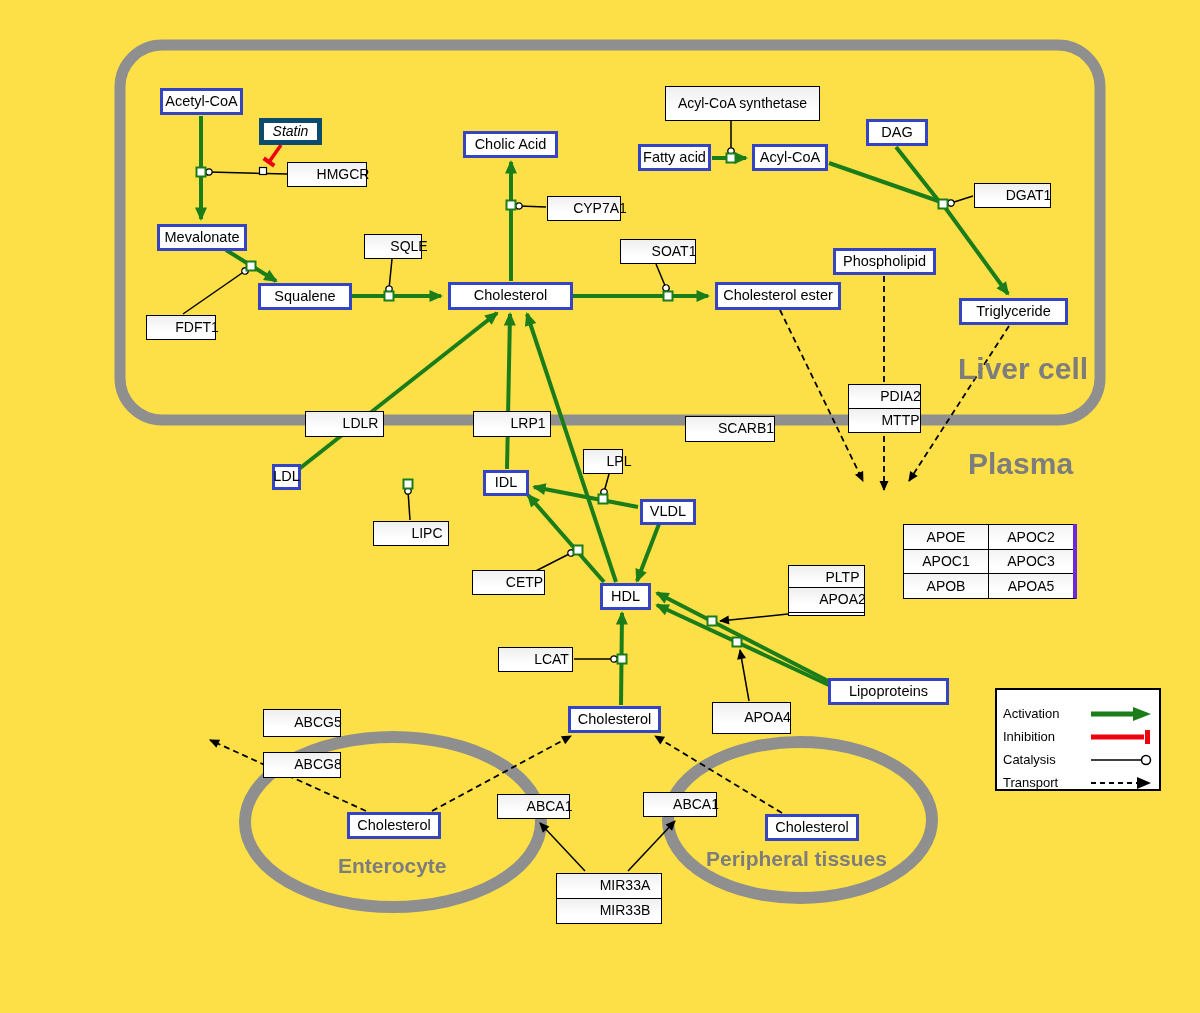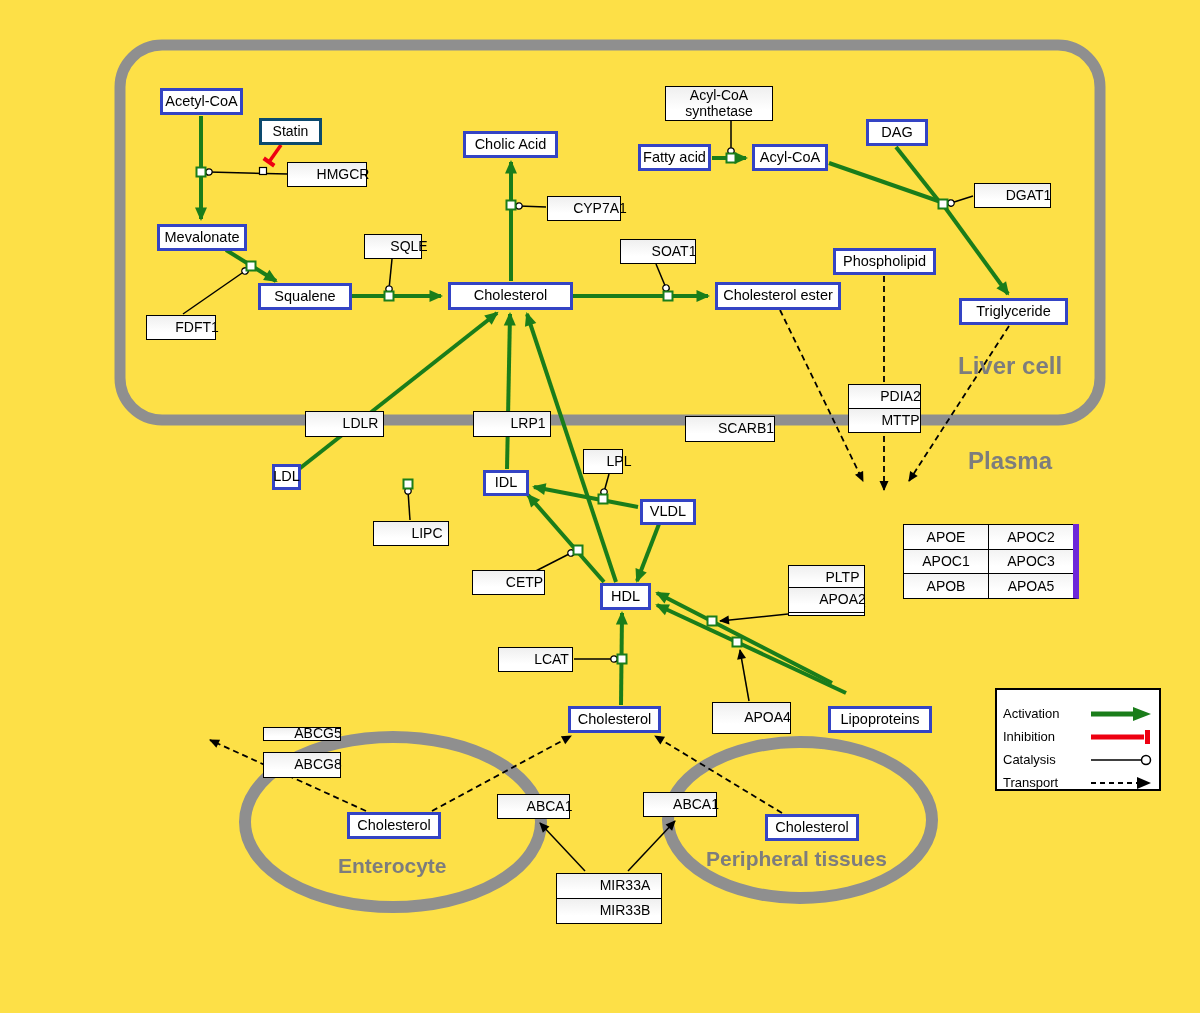--- a/index.html
+++ b/index.html
@@ -3,26 +3,26 @@
 <meta charset="utf-8">
 <style>
   html,body{margin:0;padding:0;background:#fff;font-family:"Liberation Sans",sans-serif;}
   #canvas{position:relative;width:1200px;height:1013px;background:#fde047;overflow:hidden;}
   #edges{position:absolute;left:0;top:0;z-index:1;}
   .box{position:absolute;z-index:2;display:flex;align-items:center;justify-content:center;
        text-align:center;background:#fff;border:1px solid #000;box-sizing:border-box;
        font-size:14px;line-height:1.08;color:#000;}
   .enzyme{background:linear-gradient(180deg,#efefef 0%,#ffffff 70%);padding-left:32px;}
   .metab{border:3px solid #3444c4;font-size:14.5px;}
-  .statin{border:3px solid #0c4a6e;}
+  .statin{border:5px solid #0c4a6e;font-style:italic;}
   .comp-label{position:absolute;z-index:2;font-weight:bold;color:#7d7d7d;}
-  .big-label{font-size:24px;}
+  .big-label{font-size:30px;}
   .mid-label{font-size:21px;}
   .apo-table{position:absolute;z-index:2;display:grid;grid-template-columns:85px 85px;
-       grid-auto-rows:24.5px;border-right:6px solid #6d28d9;border-bottom:1px solid #000;background:#fff;}
+       grid-auto-rows:24.5px;border-right:4px solid #6d28d9;border-bottom:1px solid #000;background:#fff;}
   .apo-cell{border-left:1px solid #000;border-top:1px solid #000;display:flex;align-items:center;
        justify-content:center;font-size:14px;background:linear-gradient(180deg,#f3f3f3 0%,#ffffff 70%);}
   .legend{position:absolute;z-index:3;left:995px;top:688px;width:166px;height:103px;
        border:2px solid #000;background:#fff;box-sizing:border-box;padding:12px 6px;}
   .legend-row{display:flex;align-items:center;justify-content:space-between;height:23px;}
   .legend-row span{font-size:13px;color:#000;}
 </style>
 </head>
 <body>
 
@@ -128,21 +128,21 @@
   <div class="box enzyme" style="left:287px;top:162px;width:80px;height:25px">HMGCR</div>
   <div class="box metab" style="left:157px;top:224px;width:90px;height:27px">Mevalonate</div>
   <div class="box enzyme" style="left:146px;top:315px;width:70px;height:25px">FDFT1</div>
   <div class="box metab" style="left:258px;top:283px;width:94px;height:27px">Squalene</div>
   <div class="box enzyme" style="left:364px;top:234px;width:58px;height:25px">SQLE</div>
   <div class="box metab" style="left:448px;top:282px;width:125px;height:28px">Cholesterol</div>
   <div class="box metab" style="left:463px;top:131px;width:95px;height:27px">Cholic Acid</div>
   <div class="box enzyme" style="left:547px;top:196px;width:74px;height:25px">CYP7A1</div>
   <div class="box enzyme" style="left:620px;top:239px;width:76px;height:25px">SOAT1</div>
   <div class="box metab" style="left:715px;top:282px;width:126px;height:28px">Cholesterol ester</div>
-  <div class="box enzyme" style="left:665px;top:86px;width:108px;height:35px;padding:0 0">Acyl-CoA synthetase</div>
+  <div class="box enzyme" style="left:665px;top:86px;width:155px;height:35px;padding:0 0">Acyl-CoA synthetase</div>
   <div class="box metab" style="left:638px;top:144px;width:73px;height:27px">Fatty acid</div>
   <div class="box metab" style="left:752px;top:144px;width:76px;height:27px">Acyl-CoA</div>
   <div class="box metab" style="left:866px;top:119px;width:62px;height:27px">DAG</div>
   <div class="box enzyme" style="left:974px;top:183px;width:77px;height:25px">DGAT1</div>
   <div class="box metab" style="left:833px;top:248px;width:103px;height:27px">Phospholipid</div>
   <div class="box metab" style="left:959px;top:298px;width:109px;height:27px">Triglyceride</div>
   <div class="comp-label big-label" style="left:958px;top:352px">Liver cell</div>
 
   <div class="box enzyme" style="left:305px;top:411px;width:79px;height:26px">LDLR</div>
   <div class="box enzyme" style="left:473px;top:411px;width:78px;height:26px">LRP1</div>
@@ -156,33 +156,33 @@
   <div class="box enzyme" style="left:373px;top:521px;width:76px;height:25px">LIPC</div>
   <div class="box enzyme" style="left:583px;top:449px;width:40px;height:25px">LPL</div>
   <div class="box metab" style="left:640px;top:499px;width:56px;height:26px">VLDL</div>
   <div class="box enzyme" style="left:472px;top:570px;width:73px;height:25px">CETP</div>
   <div class="box metab" style="left:600px;top:583px;width:51px;height:27px">HDL</div>
   <div class="box enzyme" style="left:788px;top:565px;width:77px;height:26px">PLTP</div>
   <div class="box enzyme" style="left:788px;top:590px;width:77px;height:26px">APOA1</div>
   <div class="box enzyme" style="left:788px;top:587px;width:77px;height:26px">APOA2</div>
   <div class="box enzyme" style="left:498px;top:647px;width:75px;height:25px">LCAT</div>
   <div class="box enzyme" style="left:712px;top:702px;width:79px;height:32px">APOA4</div>
-  <div class="box metab" style="left:828px;top:706px;width:104px;height:27px">Lipoproteins</div>
+  <div class="box metab" style="left:828px;top:678px;width:121px;height:27px">Lipoproteins</div>
   <div class="box metab" style="left:568px;top:706px;width:93px;height:27px">Cholesterol</div>
 
   <div class="apo-table" style="left:903px;top:524px">
     <div class="apo-cell">APOE</div>
     <div class="apo-cell">APOC2</div>
     <div class="apo-cell">APOC1</div>
     <div class="apo-cell">APOC3</div>
     <div class="apo-cell">APOB</div>
     <div class="apo-cell">APOA5</div>
   </div>
 
-  <div class="box enzyme" style="left:263px;top:727px;width:78px;height:14px">ABCG5</div>
+  <div class="box enzyme" style="left:263px;top:709px;width:78px;height:28px">ABCG5</div>
   <div class="box enzyme" style="left:263px;top:752px;width:78px;height:26px">ABCG8</div>
   <div class="box metab" style="left:347px;top:812px;width:94px;height:27px">Cholesterol</div>
   <div class="comp-label mid-label" style="left:338px;top:854px">Enterocyte</div>
 
   <div class="box enzyme" style="left:497px;top:794px;width:73px;height:25px">ABCA1</div>
   <div class="box enzyme" style="left:643px;top:792px;width:74px;height:25px">ABCA1</div>
 
   <div class="box metab" style="left:765px;top:814px;width:94px;height:27px">Cholesterol</div>
   <div class="comp-label mid-label" style="left:706px;top:847px">Peripheral tissues</div>
 

